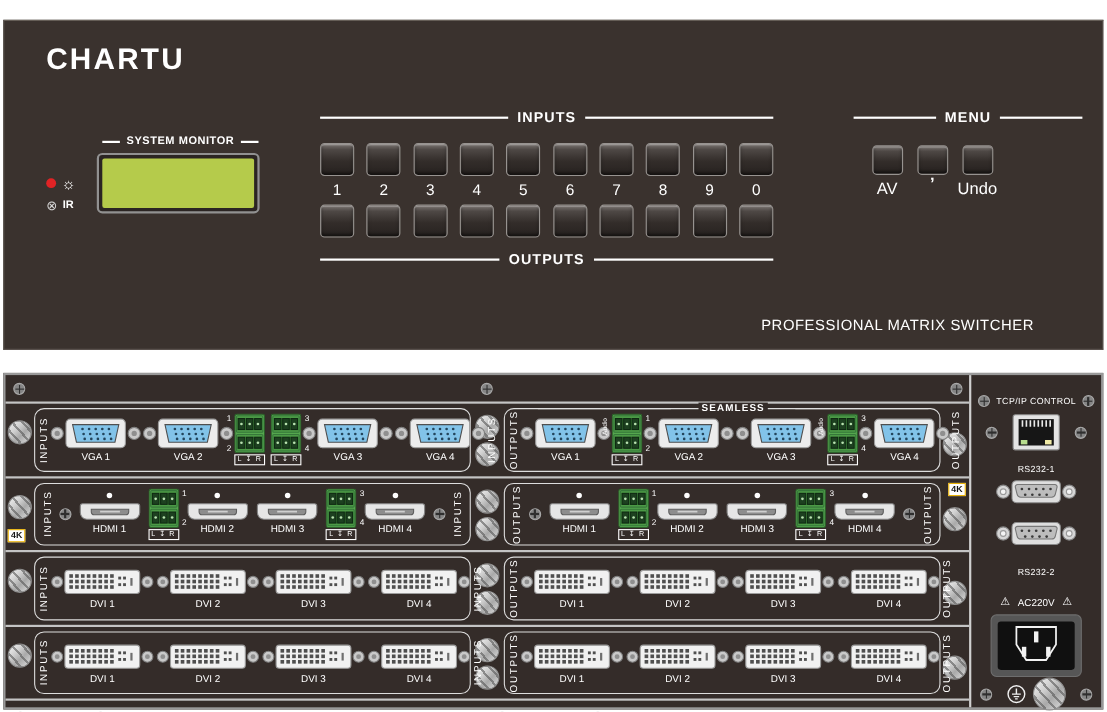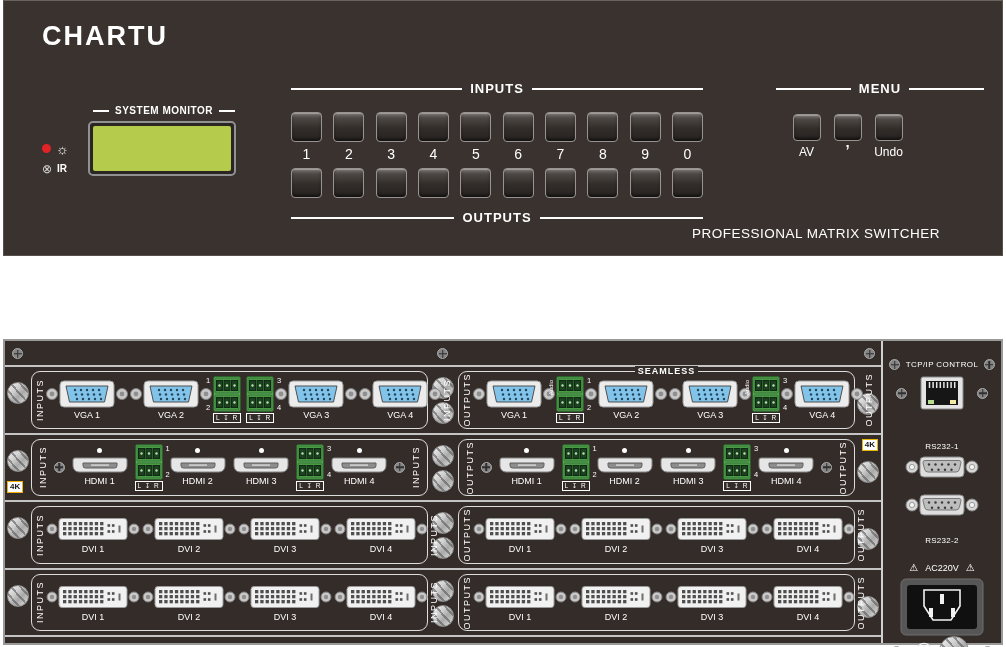--- a/index.html
+++ b/index.html
@@ -1,20 +1,20 @@
 <!DOCTYPE html>
 <html style="--front-bg: #3a322e; --rear-bg: #342c29; --lcd-green: #b5cb4b; --vga-blue: #82c3e9; --audio-green: #55a74e; --led-red: #e02325;"><head>
 <meta charset="utf-8">
 <style>
   html,body{margin:0;padding:0;background:#fff;}
   *{box-sizing:border-box;}
   body{width:1006px;height:647px;position:relative;font-family:"Liberation Sans",sans-serif;-webkit-font-smoothing:antialiased;}
   .panel{position:absolute;left:3px;width:1000px;}
   
-  .front{top:0;height:256px;background:var(--front-bg,#3a322e);border:1px solid #57504b;border-top-color:#6b635d;}
+  .front{top:18px;height:300px;background:var(--front-bg,#3a322e);border:1px solid #57504b;border-top-color:#6b635d;}
   .brand{position:absolute;left:38px;top:20px;color:#fff;font-size:27px;font-weight:bold;letter-spacing:2px;}
   .sysmon{position:absolute;left:84px;top:104px;width:152px;}
   .hdr-sm{display:flex;align-items:center;gap:6px;color:#fff;font-size:10px;font-weight:bold;letter-spacing:.5px;white-space:nowrap;justify-content:center;}
   .dash{width:16px;height:2px;background:#fff;flex:none;}
   .lcd{margin-top:5px;width:148px;height:55px;background:#2b2523;border:2px solid #919191;border-radius:5px;padding:3px;}
   .lcd-screen{width:100%;height:100%;background:var(--lcd-green,#b5cb4b);border-radius:2px;}
   .indicators{position:absolute;left:38px;top:140px;display:flex;flex-direction:column;gap:5px;}
   .ind-row{display:flex;align-items:center;gap:5px;height:15px;}
   .led-red{width:9px;height:9px;border-radius:50%;background:var(--led-red,#e02325);}
   .sun-ico{color:#fff;font-size:14px;line-height:1;}
@@ -27,21 +27,21 @@
   .keys-row.second{margin-top:2px;}
   .key{width:31px;height:30px;border-radius:4px;border:1px solid #979390;background:linear-gradient(180deg,#7a7471 0%,#4e4845 18%,#332d2a 55%,#272220 100%);box-shadow:inset 0 1px 1px rgba(255,255,255,.35), inset 0 -2px 3px rgba(0,0,0,.55);}
   .digits-row{display:flex;justify-content:space-between;margin-top:4px;height:20px;}
   .dignum{width:31px;text-align:center;color:#fff;font-size:14px;}
   .out-hdr{margin-top:12px;}
   .menu-sec{position:absolute;left:772px;top:80px;width:208px;}
   .menu-grid{display:grid;grid-template-columns:repeat(4,41px);margin-top:18px;padding-left:10px;}
   .menu-grid.r2{margin-top:10px;}
   .menu-col{display:flex;flex-direction:column;align-items:center;}
   .mkey{width:28px;height:27px;border-radius:4px;border:1px solid #979390;background:linear-gradient(180deg,#7a7471 0%,#4e4845 18%,#332d2a 55%,#272220 100%);box-shadow:inset 0 1px 1px rgba(255,255,255,.35), inset 0 -2px 3px rgba(0,0,0,.55);}
-  .mlabel{margin-top:4px;color:#fff;font-size:12px;white-space:nowrap;height:14px;}
+  .mlabel{margin-top:4px;color:#fff;font-size:15px;white-space:nowrap;height:14px;}
   .mlabel.big{font-size:15px;font-weight:bold;line-height:10px;}
   .tagline{position:absolute;right:62px;bottom:14px;color:#fff;font-size:13.5px;font-weight:normal;letter-spacing:.5px;margin-left:48px;}
   
   .rear{top:339px;height:306px;background:var(--rear-bg,#342c29);border:2px solid #999;}
   .rear-main{position:absolute;left:0;top:0;bottom:0;right:120px;display:flex;flex-direction:column;}
   .control{position:absolute;right:0;top:0;bottom:0;width:120px;border-left:2px solid #d0d0d0;display:flex;flex-direction:column;align-items:center;}
   .top-rail{height:26px;border-bottom:2px solid #c4c4c4;position:relative;flex:none;}
   .top-rail .cscrew{position:absolute;top:7px;}
   .card-row{flex:1;display:flex;align-items:stretch;border-bottom:2px solid #c4c4c4;position:relative;}
   .lcol{width:26px;flex:none;display:flex;justify-content:center;align-items:flex-start;padding-top:15px;}
@@ -72,21 +72,21 @@
   .cscrew{width:11px;height:11px;border-radius:50%;background:#858585;border:1px solid #a9a9a9;position:relative;flex:none;}
   .cscrew::before,.cscrew::after{content:"";position:absolute;background:#2f2f2f;left:50%;top:50%;transform:translate(-50%,-50%);}
   .cscrew::before{width:8px;height:1.5px;} .cscrew::after{width:1.5px;height:8px;}
   .thumb{width:22px;height:22px;border-radius:50%;border:1.5px solid #8f8f8f;flex:none;background:repeating-linear-gradient(48deg,rgba(80,80,80,.55) 0 2px,transparent 2px 7px),linear-gradient(135deg,#f4f4f4 0%,#cfcfcf 35%,#a9a9a9 60%,#e0e0e0 100%);}
   .thumb.big{width:30px;height:30px;}
   
   .ctl-title-row{width:100%;display:flex;align-items:center;justify-content:space-between;padding:0 6px;margin-top:18px;}
   .ctl-title{color:#fff;font-size:8px;letter-spacing:.4px;white-space:nowrap;}
   .rj-row{width:100%;display:flex;align-items:center;justify-content:space-between;padding:0 13px;margin-top:6px;}
   .ctl-label{color:#fff;font-size:8px;letter-spacing:.3px;}
-  .ctl-label.l1{margin-top:32px;}
+  .ctl-label.l1{margin-top:12px;}
   .db9{margin-top:3px;}
   .db9.second{margin-top:12px;}
   .ctl-label.l2{margin-top:18px;}
   .ac-row{display:flex;align-items:center;gap:7px;margin-top:18px;}
   .ac-row .warn{color:#fff;font-size:10px;line-height:1;}
   .ac-row .actext{color:#fff;font-size:9px;font-weight:normal;}
   .power{margin-top:5px;}
   .ctl-bottom{width:100%;margin-top:auto;margin-bottom:5px;display:flex;align-items:center;justify-content:space-between;padding:0 8px;}
   .gnd-group{display:flex;align-items:center;gap:6px;}
   .icon{display:inline-flex;line-height:0;}

